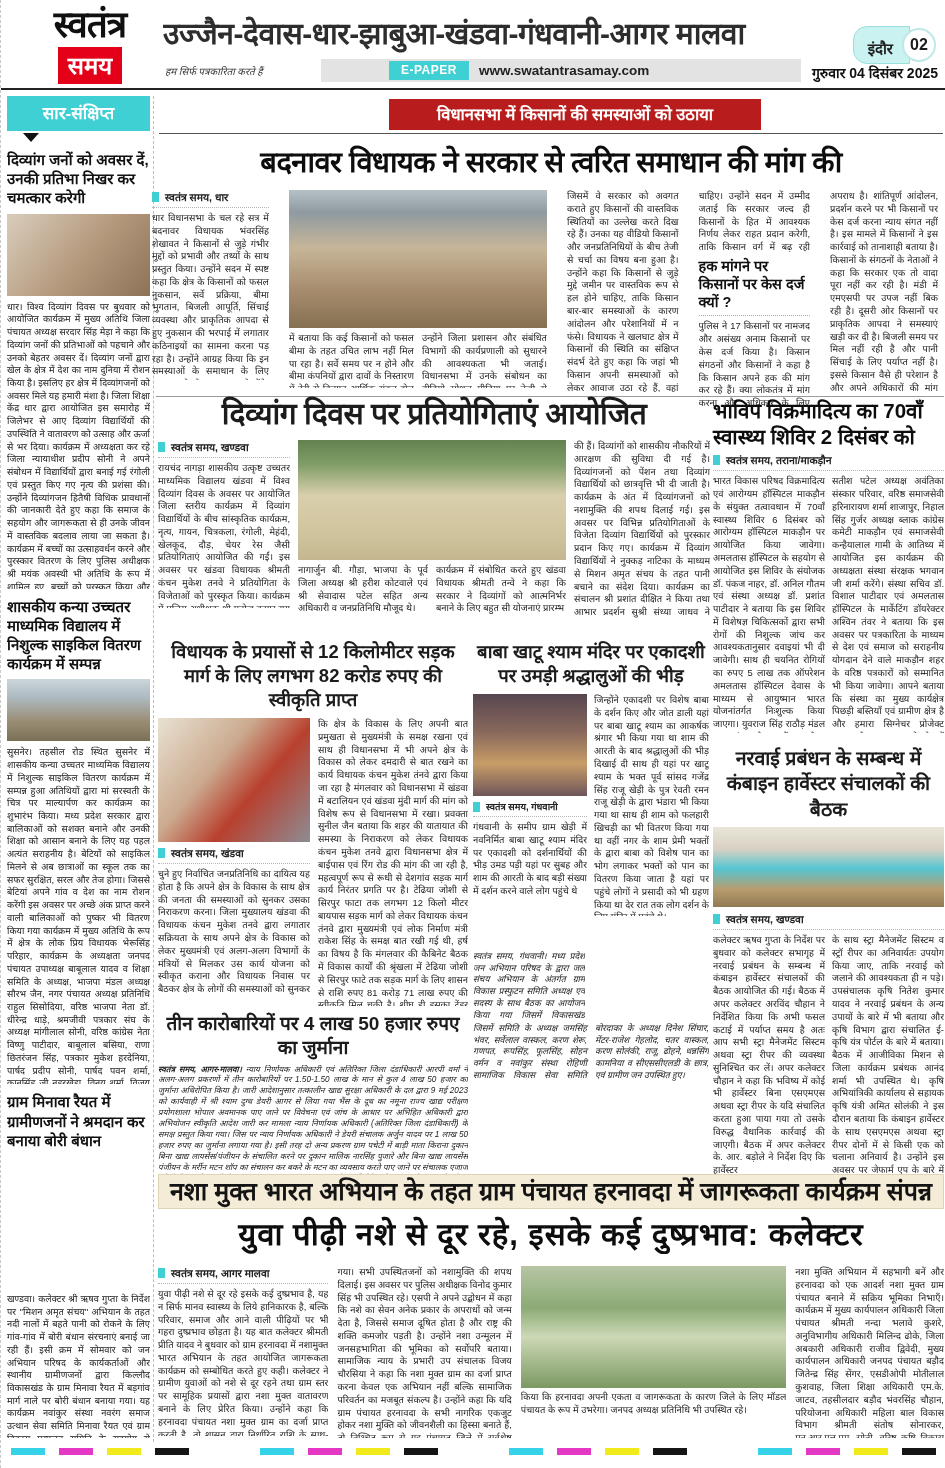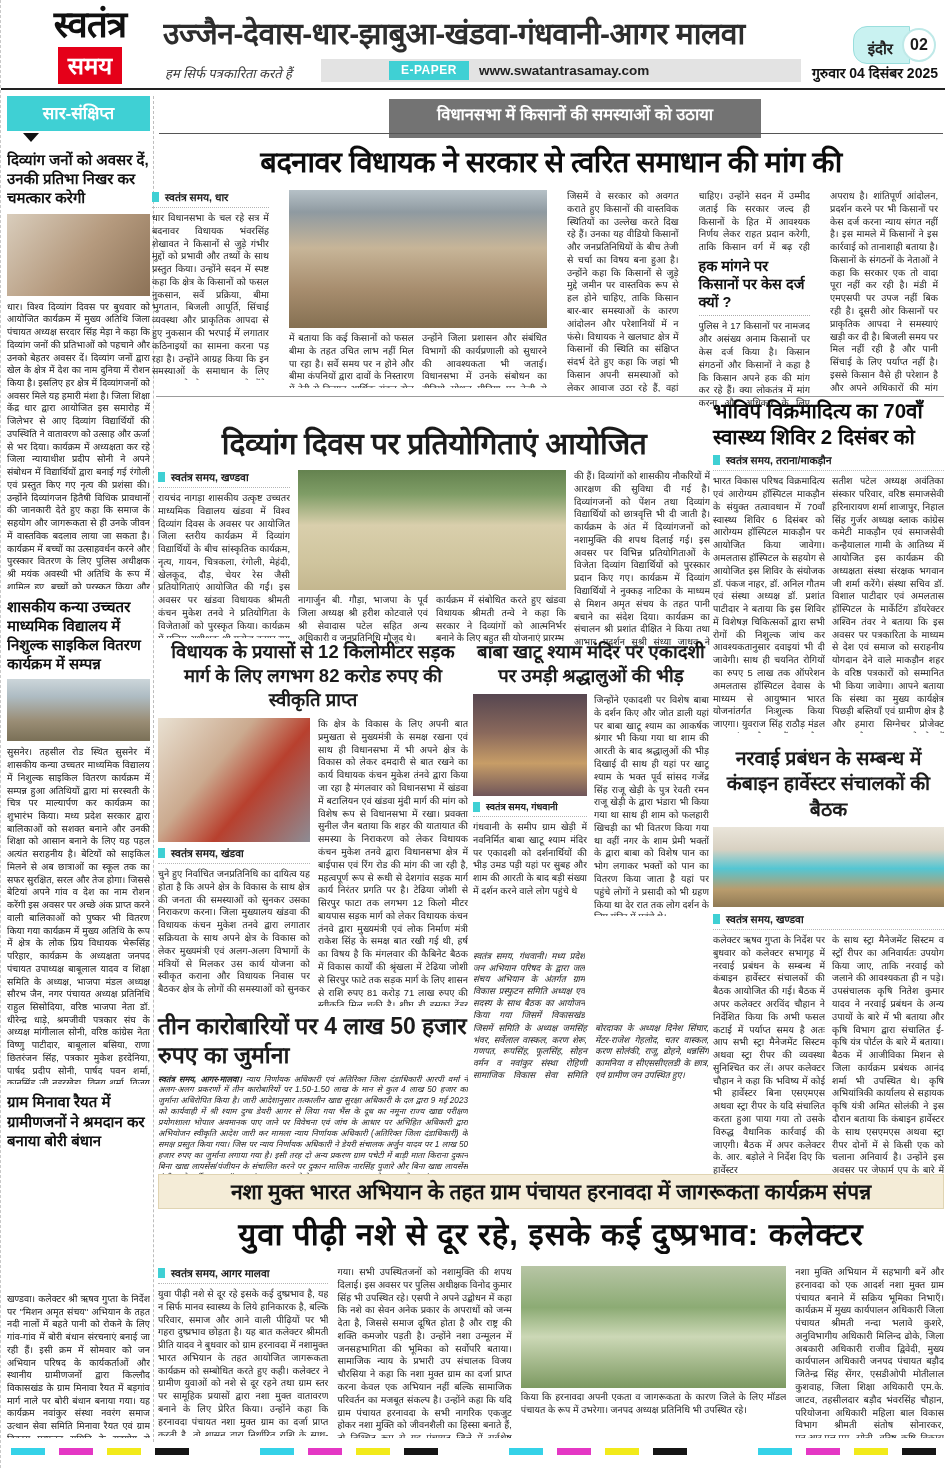--- a/index.html
+++ b/index.html
@@ -10,21 +10,21 @@
   
   .header { position:absolute; left:0; top:0; width:945px; height:90px; border-bottom:2px solid #222; background:#fff; }
   .logo { position:absolute; left:26px; top:6px; width:126px; text-align:center; }
   .logo-top { font-size:37px; font-weight:800; color:#101010; line-height:1.05; letter-spacing:-1px; }
   .logo-bottom { display:inline-block; background:#e50019; color:#fff; font-size:24px; font-weight:800; padding:1px 10px 3px; margin-top:2px; }
   .cities { position:absolute; left:162px; top:12px; width:645px; font-size:30px; font-weight:800; color:#2d2d2d; letter-spacing:-0.5px; white-space:nowrap; overflow:hidden; }
   .edition { position:absolute; right:10px; top:26px; display:flex; align-items:center; }
   .edition-name { background:#c9f2f1; border:1px solid #9adedd; border-radius:14px 0 0 14px; padding:11px 16px 5px 14px; font-size:15px; font-weight:800; color:#222; }
   .page-circle { width:34px; height:34px; border-radius:50%; background:#fff; border:2px solid #bfe9e8; margin-left:-8px;
                  display:flex; align-items:center; justify-content:center; font-size:16px; font-weight:800; }
-  .tagline { position:absolute; left:164px; top:64px; font-size:13px; font-style:italic; color:#3a3a3a; font-family:"Liberation Serif", serif; }
+  .tagline { position:absolute; left:164px; top:64px; font-size:10px; font-style:italic; color:#3a3a3a; font-family:"Liberation Serif", serif; }
   .midbar { position:absolute; left:320px; top:59px; width:480px; height:23px; background:#e3e3e3; display:flex; align-items:center; }
   .epaper { background:#3fd0d4; color:#fff; font-weight:700; font-size:12px; padding:2px 12px 3px; margin-left:68px; letter-spacing:0.5px; }
   .website { font-size:13.5px; font-weight:700; color:#222; margin-left:10px; }
   .pdate { position:absolute; right:8px; top:63px; font-size:14px; font-weight:700; color:#111; }
 
   
   .sidebar { position:absolute; left:6px; top:96px; width:143px; height:1342px; overflow:hidden; }
   .sidebar-head { background:#3fd0d4; color:#fff; text-align:center; font-size:17px; font-weight:800; padding:5px 0 7px; }
   .tri { width:0; height:0; border-left:8px solid transparent; border-right:8px solid transparent; border-top:9px solid #111; margin:2px 0 0 16px; }
   .s-h3 { font-size:15px; line-height:1.28; font-weight:800; color:#111; margin:8px 0 6px; }
@@ -32,35 +32,35 @@
   .s-body { font-size:9.3px; line-height:1.37; text-align:justify; color:#1b1b1b; overflow:hidden; margin-top:5px; }
 
   
   .byline { display:flex; align-items:center; border-bottom:1px dotted #b5b5b5; padding-bottom:3px; margin-bottom:4px; }
   .bsq { width:7px; height:10px; background:#3fd0d4; margin-right:6px; flex:0 0 auto; }
   .bтxt,.btxt { font-size:10.5px; font-weight:700; color:#222; }
   .col { font-size:9.4px; line-height:1.36; text-align:justify; color:#1b1b1b; overflow:hidden; }
   .ph { flex:0 0 auto; }
 
   
-  .kicker { position:absolute; left:388px; top:99px; width:372px; height:39px; background:#737373; color:#fff;
+  .kicker { position:absolute; left:388px; top:99px; width:372px; height:31px; background:#b91c1c; color:#fff;
             font-size:16.5px; font-weight:800; text-align:center; line-height:31px; }
   .lead-head { position:absolute; left:158px; top:133px; width:784px; border-top:1.5px solid #555; padding-top:7px;
                font-size:29px; font-weight:800; text-align:center; color:#0d0d0d; letter-spacing:-0.5px; white-space:nowrap; overflow:hidden;}
   .lead-body { position:absolute; left:151px; top:190px; width:786px; height:202px; display:flex; gap:20px; }
   .lead-c1 { width:130px; } .lead-mid { width:258px; display:flex; flex-direction:column; }
   .lead-photo { height:138px; }
   .lead-subrow { display:flex; gap:8px; margin-top:4px; height:56px; overflow:hidden; }
   .lead-subrow .col { width:125px; }
   .lead-c4 { width:124px; } .lead-c5 { width:124px; } .lead-c6 { width:120px; }
   .subhead2 { font-size:14.5px; font-weight:800; text-align:left; line-height:1.25; margin:5px 0 4px; border-bottom:1px dotted #aaa; padding-bottom:4px; color:#111; }
   .hr-main { position:absolute; left:155px; top:396px; width:788px; border-top:1px solid #9b9b9b; }
 
   
-  .divyang { position:absolute; left:157px; top:422px; width:552px; }
+  .divyang { position:absolute; left:157px; top:392px; width:552px; }
   .divyang h2 { font-size:30px; font-weight:800; text-align:center; letter-spacing:-0.5px; white-space:nowrap; overflow:hidden; }
   .d-body { display:flex; gap:8px; margin-top:7px; height:178px; }
   .d-c1 { width:132px; } .d-mid { width:268px; display:flex; flex-direction:column; }
   .d-photo { height:120px; }
   .d-subrow { display:flex; gap:8px; margin-top:4px; height:50px; overflow:hidden; }
   .d-subrow .col { width:130px; }
   .d-c4 { width:136px; }
 
   
   .bhavip { position:absolute; left:712px; top:398px; width:231px; height:344px; }
@@ -97,27 +97,27 @@
   
   .narwai { position:absolute; left:712px; top:746px; width:231px; height:424px; }
   .narwai h2 { font-size:19.5px; font-weight:800; text-align:center; line-height:1.3; }
   .narwai-photo { height:80px; margin-top:5px; }
   .narwai .byline { margin-top:5px; }
   .narwai .cols { display:flex; gap:7px; height:246px; }
   .narwai .col { width:112px; }
 
   
   .jurmana { position:absolute; left:157px; top:1012px; width:310px; height:158px; }
-  .jurmana h2 { font-size:23px; font-weight:800; text-align:left; line-height:1.25; }
+  .jurmana h2 { font-size:19px; font-weight:800; text-align:center; line-height:1.25; }
   .j-body { margin-top:5px; font-size:8.2px; font-style:italic; line-height:1.33; text-align:justify; height:118px; overflow:hidden; }
   .j-body b { font-weight:800; }
 
   
   .nasha-kicker { position:absolute; left:157px; top:1174px; width:786px; height:35px; background:#f4ecd7; border:1px solid #e0d4b2;
-                  font-size:21px; font-weight:800; color:#141414; text-align:center; line-height:33px; white-space:nowrap; overflow:hidden; }
+                  font-size:25px; font-weight:800; color:#141414; text-align:center; line-height:33px; white-space:nowrap; overflow:hidden; }
   .nasha-head { position:absolute; left:157px; top:1212px; width:786px; font-size:31px; font-weight:800; text-align:center;
                 letter-spacing:1px; color:#0d0d0d; white-space:nowrap; overflow:hidden; }
   .nasha-body { position:absolute; left:157px; top:1266px; width:786px; height:174px; display:flex; gap:9px; }
   .n-c1 { width:172px; } .n-c2 { width:176px; }
   .n-mid { width:268px; display:flex; flex-direction:column; }
   .nasha-photo { height:122px; }
   .n-cap { font-size:9.4px; line-height:1.36; text-align:justify; margin-top:3px; height:44px; overflow:hidden; }
   .n-c4 { width:150px; }
   .n-c1 .col { height:148px; } .n-c2 .col, .n-c4 .col { height:172px; }
 

